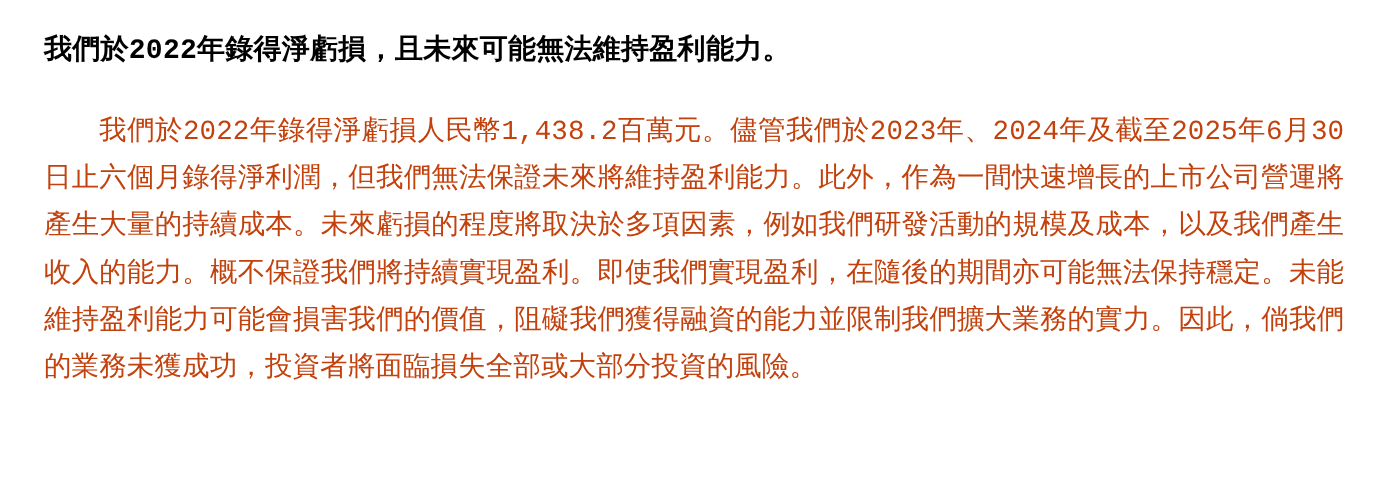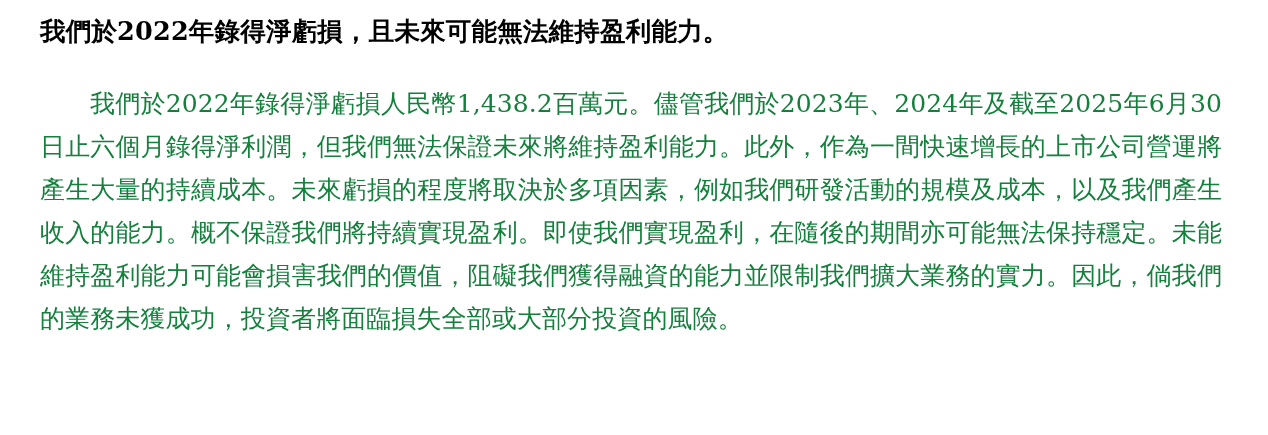--- a/index.html
+++ b/index.html
@@ -13,36 +13,37 @@
     height: 435px;
     overflow: hidden;
     font-family: "DejaVu Serif", "Liberation Serif", serif;
     color: #111111;
   }
   .page {
     position: relative;
     width: 1268px;
     height: 306px;
     box-sizing: border-box;
-    padding: 14px 40px 0 40px;
+    padding: 30px 40px 0 40px;
     background: #ffffff;
+    font-family: Liberation Mono, monospace;
   }
   .doc-heading {
     font-size: 25.5px;
     font-weight: bold;
     line-height: 1.35;
     letter-spacing: 0.2px;
     color: #000000;
     margin: 0 0 34px 0;
     white-space: nowrap;
   }
   .doc-paragraph {
     font-size: 25px;
     line-height: 43px;
-    color: #15803d;
+    color: #c2410c;
     margin: 0;
     text-align: justify;
     text-justify: inter-character;
     text-indent: 2em;
     letter-spacing: 0.1px;
     padding-right: 6px;
   }
 </style>
 </head>
 <body>

